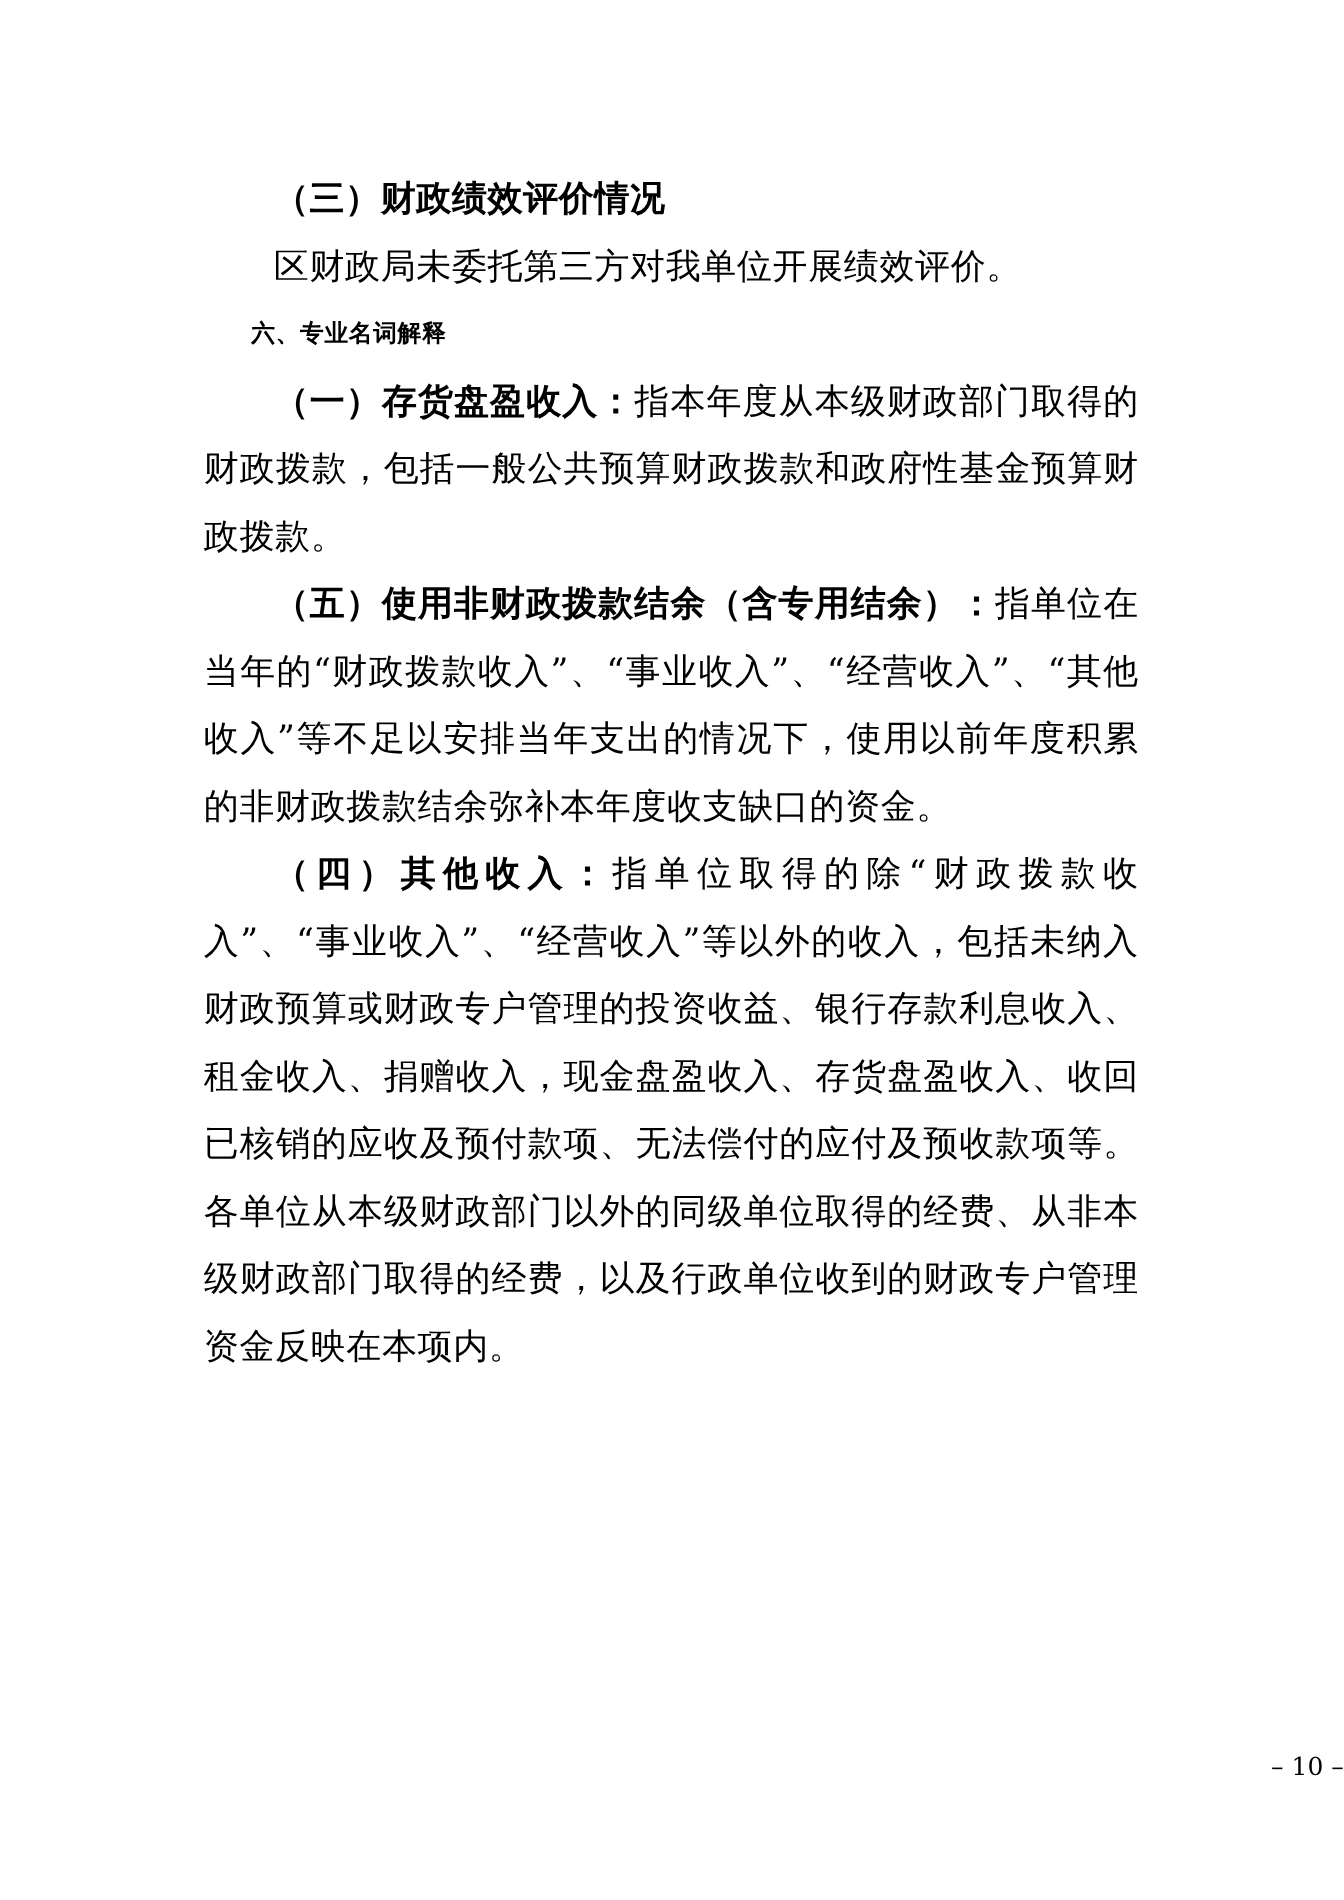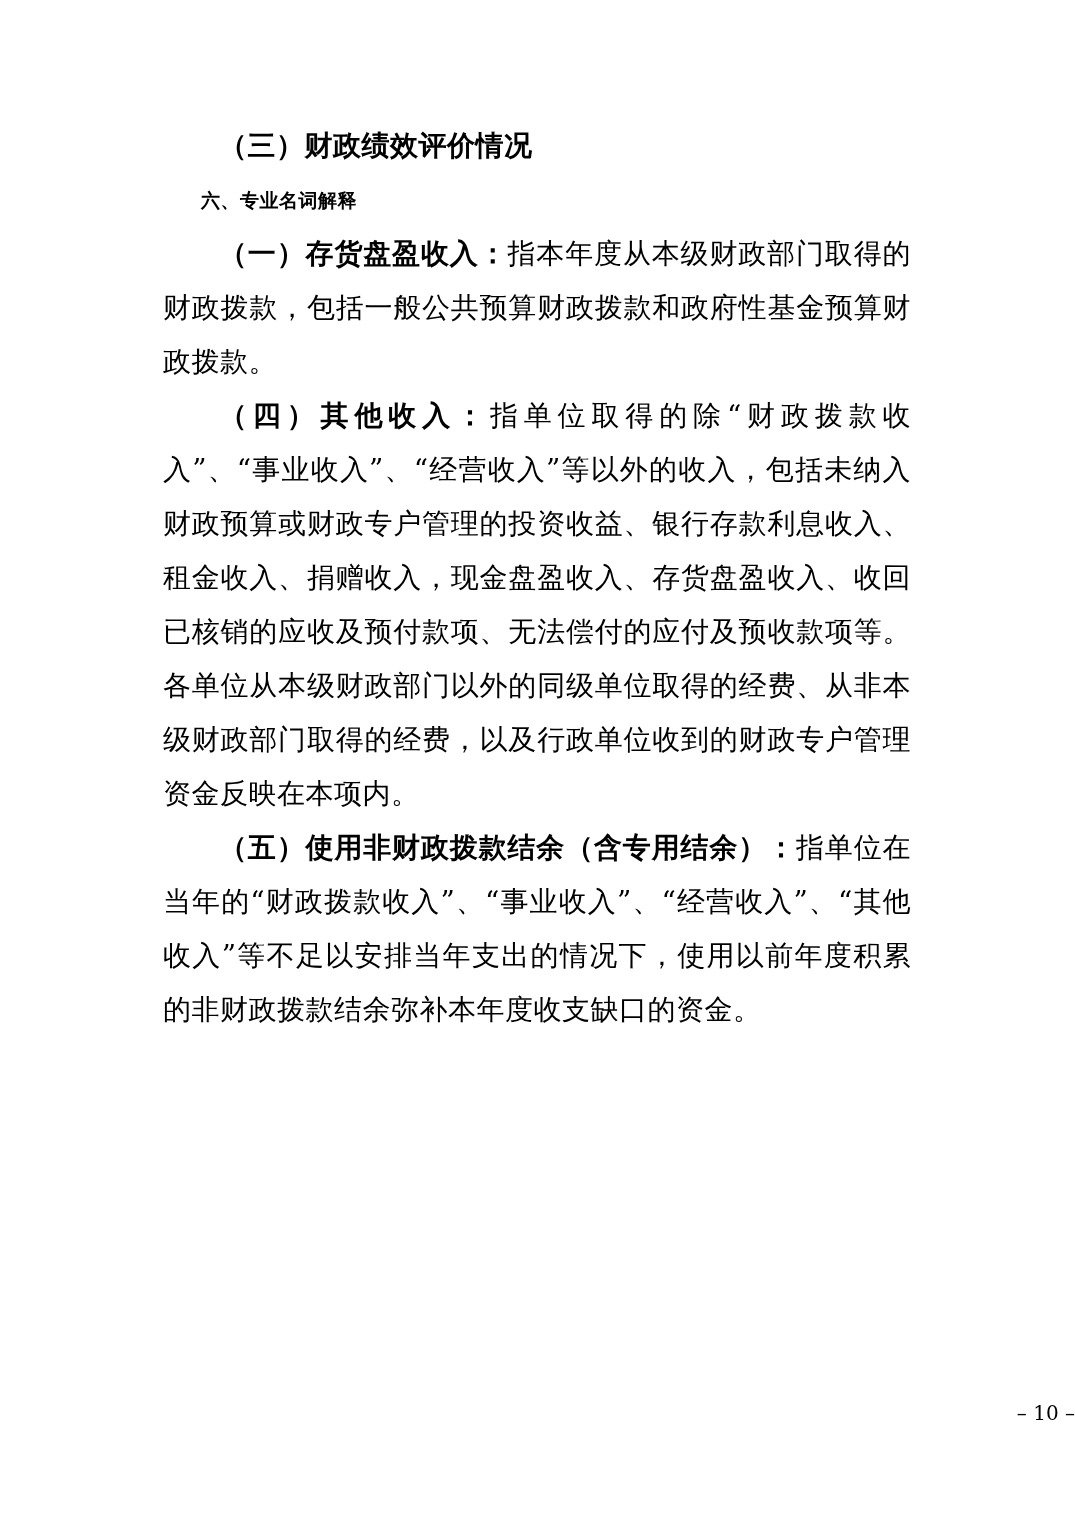--- a/index.html
+++ b/index.html
@@ -9,21 +9,21 @@
   }
   body {
     position: relative;
     height: 1520px;
     color: #000000;
     font-family: "DejaVu Serif", "Liberation Serif", serif;
     overflow: hidden;
   }
   .page {
     position: absolute;
-    top: 119px;
+    top: 132px;
     left: 163px;
     width: 748px;
   }
   .para {
     font-size: 28px;
     line-height: 54px;
     text-align: justify;
     text-align-last: left;
     text-indent: 2em;
     letter-spacing: 0.5px;
@@ -51,26 +51,27 @@
     font-family: "DejaVu Serif", "Liberation Serif", serif;
   }
 </style>
 </head>
 <body>
 
 <div class="page">
 
   <p class="para h-sub">（三）财政绩效评价情况</p>
 
+  <p class="para">区财政局未委托第三方对我单位开展绩效评价。</p>
 
   <p class="para h-main">六、专业名词解释</p>
 
   <p class="para"><span class="term">（一）存货盘盈收入：</span><span>指本年度从本级财政部门取得的财政拨款，包括一般公共预算财政拨款和政府性基金预算财政拨款。</span></p>
 
 
 
+  <p class="para"><span class="term">（五）使用非财政拨款结余（含专用结余）：</span><span>指单位在当年的“财政拨款收入”、“事业收入”、“经营收入”、“其他收入”等不足以安排当年支出的情况下，使用以前年度积累的非财政拨款结余弥补本年度收支缺口的资金。</span></p>
+
   <p class="para"><span class="term">（四）其他收入：</span><span>指单位取得的除“财政拨款收入”、“事业收入”、“经营收入”等以外的收入，包括未纳入财政预算或财政专户管理的投资收益、银行存款利息收入、租金收入、捐赠收入，现金盘盈收入、存货盘盈收入、收回已核销的应收及预付款项、无法偿付的应付及预收款项等。各单位从本级财政部门以外的同级单位取得的经费、从非本级财政部门取得的经费，以及行政单位收到的财政专户管理资金反映在本项内。</span></p>
-
-  <p class="para"><span class="term">（五）使用非财政拨款结余（含专用结余）：</span><span>指单位在当年的“财政拨款收入”、“事业收入”、“经营收入”、“其他收入”等不足以安排当年支出的情况下，使用以前年度积累的非财政拨款结余弥补本年度收支缺口的资金。</span></p>
 
 </div>
 
 <div class="pageno">– 10 –</div>
 
 </body></html>

